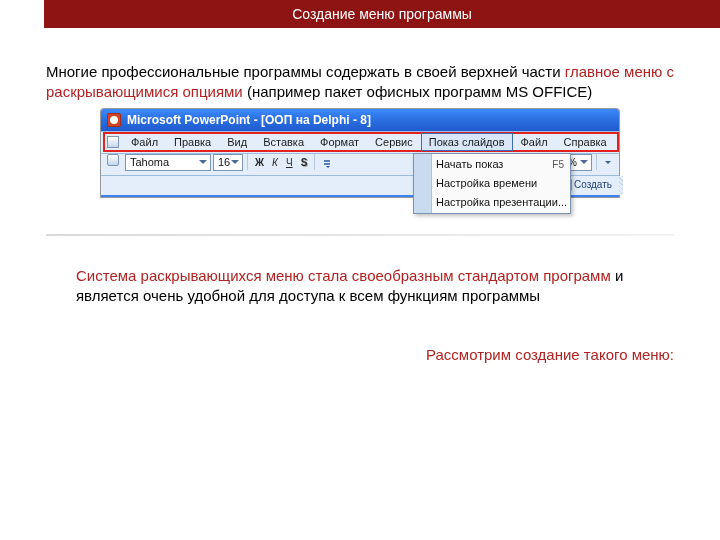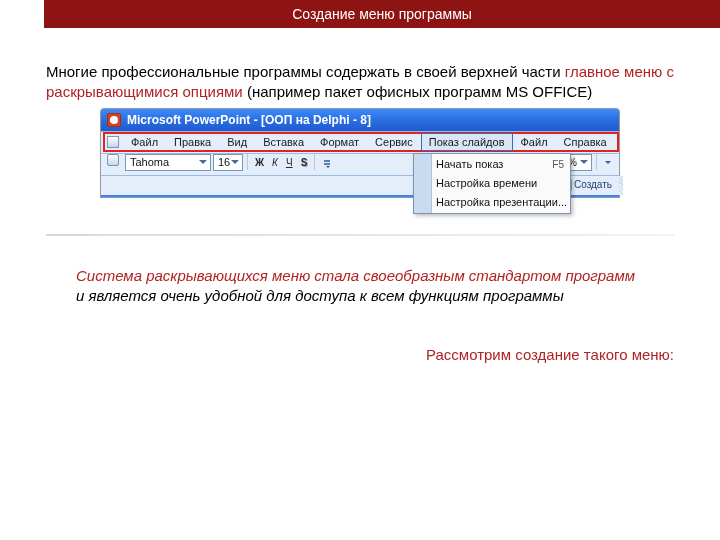--- a/index.html
+++ b/index.html
@@ -210,21 +210,20 @@
 
   .hr {
     height: 2px;
     background: linear-gradient(to right, rgba(0,0,0,0.15), rgba(0,0,0,0.05));
     margin: 36px 0 0 0;
   }
   .para2 {
     margin: 30px 30px 16px 30px;
     font-size: 15px;
     line-height: 1.35;
-    font-style: italic;
   }
   .para2 .red { color: #b12222; }
   .para3 {
     margin: 40px 0 0 0;
     text-align: right;
     font-size: 15px;
     color: #b12222;
   }
 </style>
 </head>

